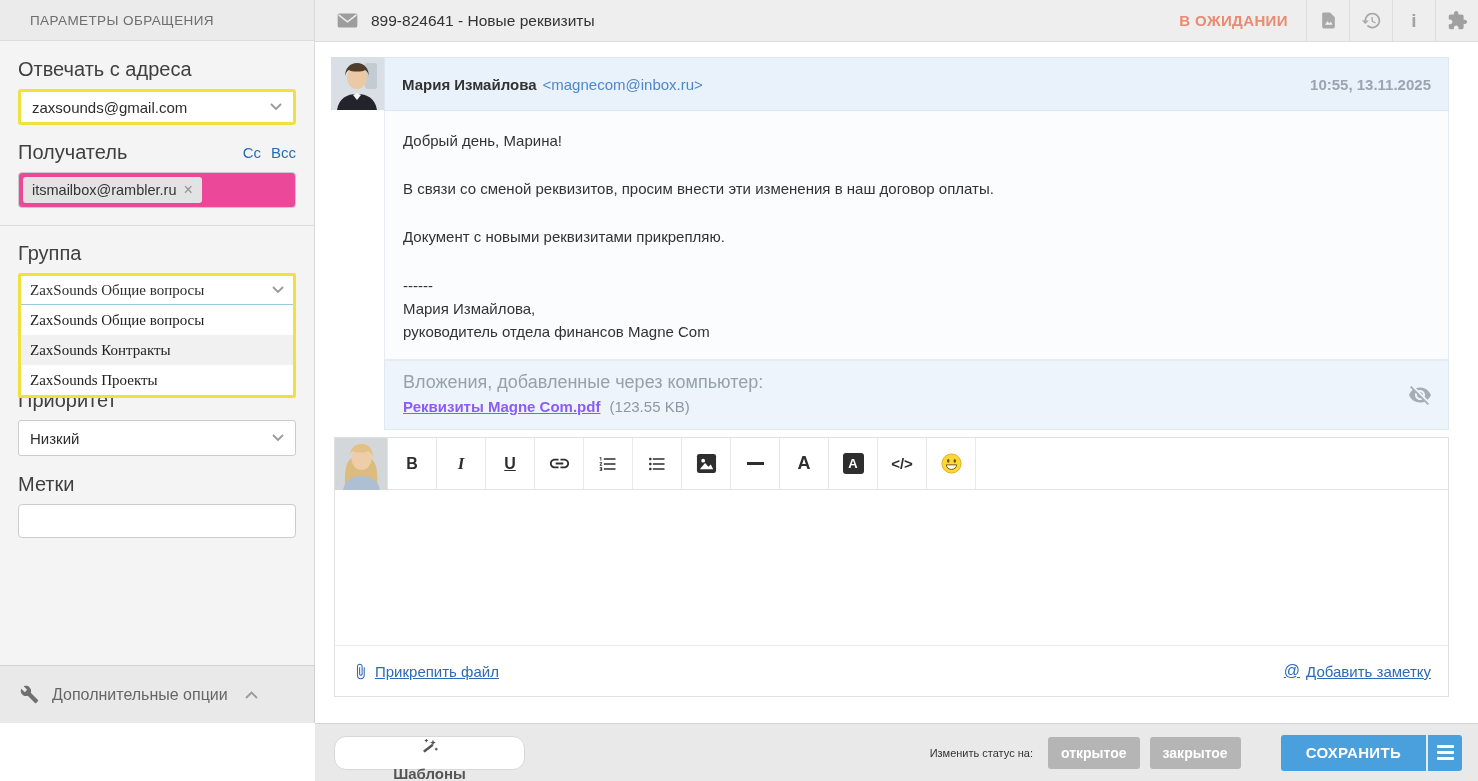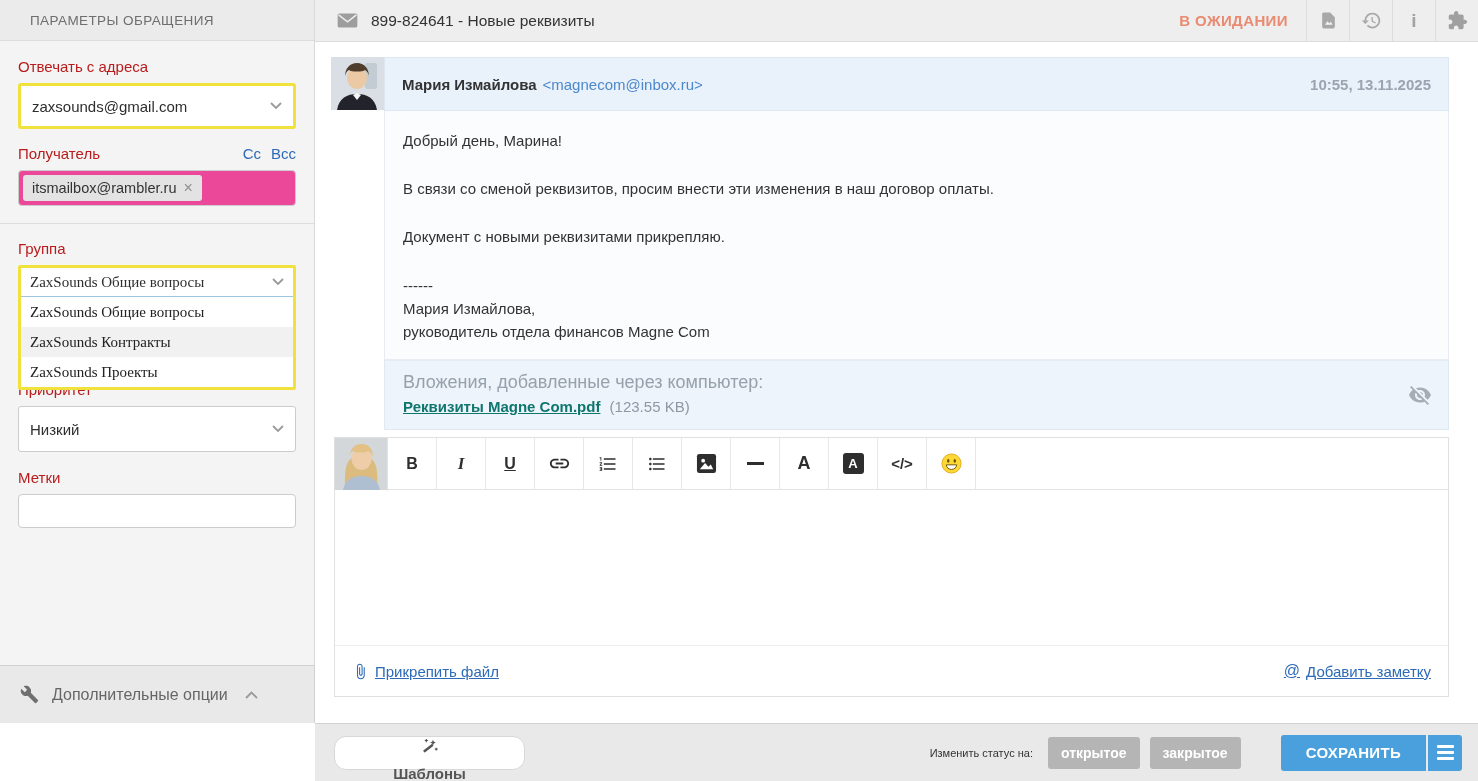--- a/index.html
+++ b/index.html
@@ -2,22 +2,22 @@
 <html><head>
 <meta charset="utf-8">
 <style>
   * { margin:0; padding:0; box-sizing:border-box; }
   html,body { width:1478px; height:781px; overflow:hidden; font-family:"Liberation Sans", sans-serif; background:#fff; }
 
   
   .sidebar { position:absolute; left:0; top:0; width:315px; height:723px; background:#f4f4f4; border-right:1px solid #d9d9d9; }
   .sidebar-header { height:41px; background:#ebebeb; border-bottom:1px solid #ddd; display:flex; align-items:center; padding-left:30px; color:#6e6e6e; font-size:13.5px; letter-spacing:.4px; }
   .side-content { padding:17px 18px 0 18px; }
-  .fld-label { color:#b91c1c; font-size:15px; margin-bottom:8px; }
-  .selbox { height:46px; background:#fff; border:1px solid #ccc; border-radius:3px; display:flex; align-items:center; justify-content:space-between; padding:0 11px; font-size:15px; color:#2e2e2e;gap:32px; }
+  .fld-label { color:#404040; font-size:20px; margin-bottom:8px; }
+  .selbox { height:36px; background:#fff; border:1px solid #ccc; border-radius:3px; display:flex; align-items:center; justify-content:space-between; padding:0 11px; font-size:15px; color:#2e2e2e;gap:32px; }
   .selbox.hl { border:3px solid #f1e13d; border-radius:3px; }
   .chev svg { display:block; }
   .row-between { display:flex; justify-content:space-between; align-items:center; margin-bottom:8px; }
   .cclinks { font-size:15px; }
   .cclinks a { color:#2d6ab7; text-decoration:none; margin-left:10px; cursor:pointer; }
   .chip-input { background:#ec4899; border:1px solid #ccc; border-radius:4px; min-height:34px; padding:4px; display:flex; align-items:center; }
   .chip { background:#e3e3e3; border-radius:3px; padding:4px 9px; font-size:14.5px; color:#333; display:flex; align-items:center; gap:7px; }
   .chip .x { color:#909090; font-size:16px; cursor:pointer; }
   .side-divider { border-top:1px solid #ddd; margin:17px -18px 16px -18px; }
   .combo { border:3px solid #f1e13d; background:#fff; position:relative; z-index:3; border-radius:2px;font-family:Liberation Serif, serif; }
@@ -45,21 +45,21 @@
   .msg-header { height:54px; background:#e9f1fa; border:1px solid #dde7f1; display:flex; align-items:center; padding:0 17px; font-size:15px; }
   .sender-name { font-weight:bold; color:#333; }
   .sender-email { color:#4c88cc; margin-left:6px; }
   .msg-time { margin-left:auto; color:#9aa5b1; font-weight:bold; }
   .msg-body { background:#fbfcfe; border:1px solid #e7ecf2; border-top:none; padding:19px 18px 16px 18px; font-size:15px; color:#333; line-height:22px; }
   .msg-body p { margin-bottom:26px; }
   .sig div { line-height:23px; }
   .msg-attach { background:#edf4fb; border:1px solid #e0e9f2; border-top:1px solid #e4ecf4; padding:11px 18px 14px 18px; position:relative; }
   .attach-label { color:#97a1ac; font-size:18px; margin-bottom:5px; }
   .attach-line { font-size:15px; }
-  .attach-file { color:#0f766e; font-weight:bold; text-decoration:underline; cursor:pointer; }
+  .attach-file { color:#8b5cf6; font-weight:bold; text-decoration:underline; cursor:pointer; }
   .attach-size { color:#8d98a4; margin-left:5px; }
   .eye-btn { position:absolute; right:16px; top:50%; transform:translateY(-50%); cursor:pointer; display:flex; }
 
   
   .editor-card { position:absolute; left:19px; right:29px; top:395px; height:260px; border:1px solid #e0e0e0; background:#fff; }
   .toolbar { height:52px; border-bottom:1px solid #e3e3e3; display:flex; }
   .tb-avatar { width:53px; border-right:1px solid #e3e3e3; flex:none; }
   .tb-btn { width:49px; border-right:1px solid #e8e8e8; display:flex; align-items:center; justify-content:center; cursor:pointer; color:#2e2e2e; font-size:16px; font-weight:bold; flex:none; }
   .tb-btn.it { font-style:italic; font-family:"Liberation Serif", serif; font-size:17px; }
   .tb-btn.un { text-decoration:underline; }

